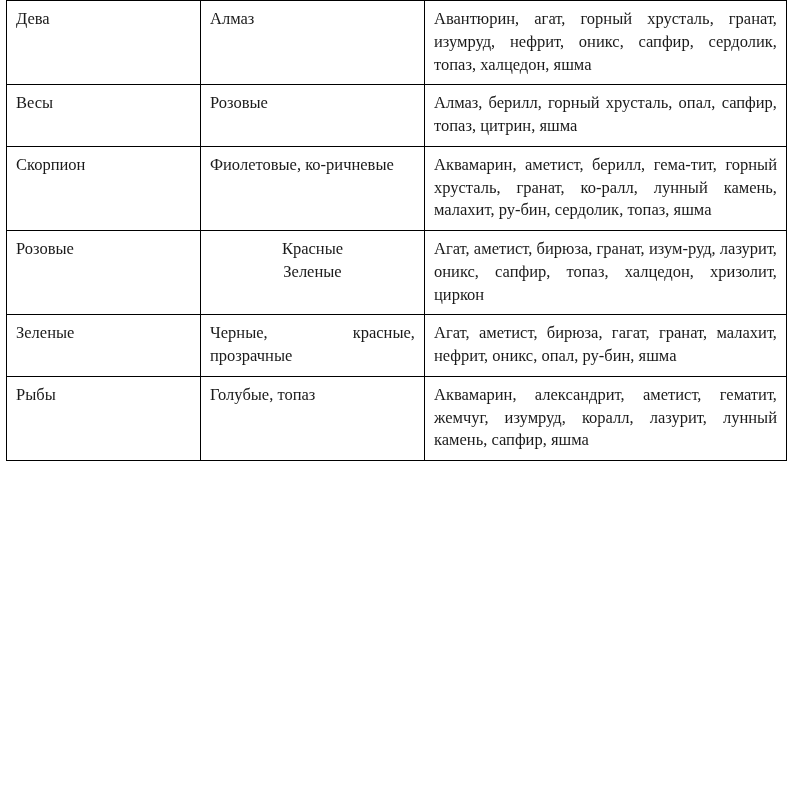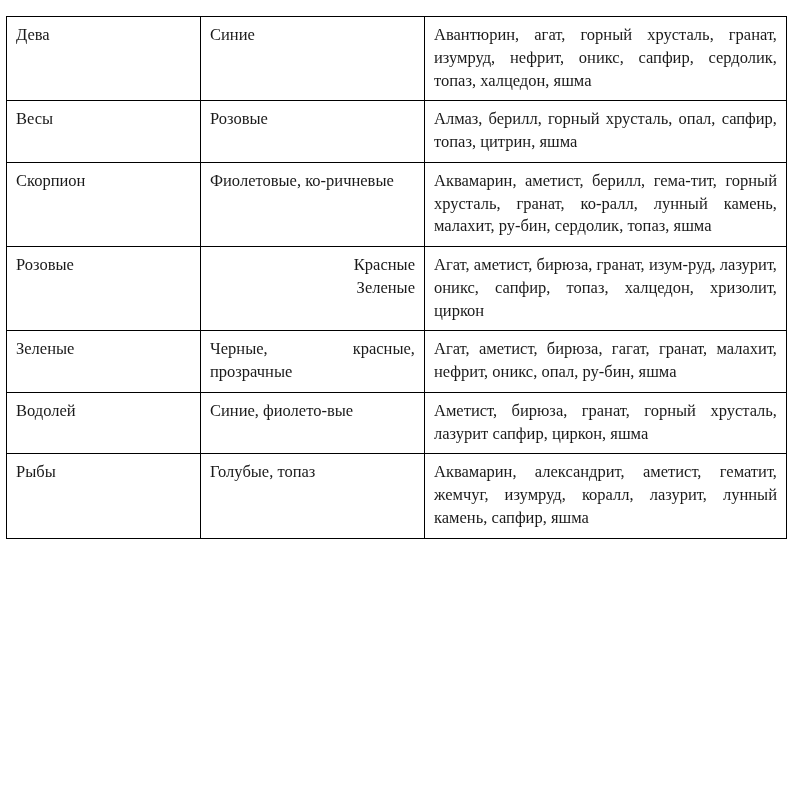--- a/index.html
+++ b/index.html
@@ -15,21 +15,21 @@
     overflow: hidden;
   }
   .page {
     width: 793px;
     height: 802px;
     position: relative;
     box-sizing: border-box;
   }
   table.zodiac-table {
     width: 781px;
-    margin: 16px auto;
+    margin: 0 auto;
     border-collapse: collapse;
     table-layout: fixed;
   }
   table.zodiac-table td {
     border: 1px solid #000000;
     vertical-align: top;
     padding: 7px 9px 8px 9px;
     font-size: 16.5px;
     line-height: 1.38;
     text-align: justify;
@@ -44,33 +44,33 @@
     width: 205px;
   }
   td.col-stones {
     width: auto;
   }
   .nowrap-left {
     text-align: left;
   }
   .line-block span {
     display: block;
-    text-align: right;
+    text-align: center;
   }
 </style>
 </head>
 <body>
 
 <div class="page">
   <table class="zodiac-table">
     <tbody>
 
       <tr>
         <td class="col-sign">Дева</td>
-        <td class="col-colors nowrap-left">Синие</td>
+        <td class="col-colors nowrap-left">Алмаз</td>
         <td class="col-stones">Авантюрин, агат, горный хрусталь, гранат, изумруд, нефрит, оникс, сапфир, сердолик, топаз, халцедон, яшма</td>
       </tr>
 
       <tr>
         <td class="col-sign">Весы</td>
         <td class="col-colors nowrap-left">Розовые</td>
         <td class="col-stones">Алмаз, берилл, горный хрусталь, опал, сапфир, топаз, цитрин, яшма</td>
       </tr>
 
       <tr>
@@ -87,25 +87,20 @@
         </td>
         <td class="col-stones">Агат, аметист, бирюза, гранат, изум-руд, лазурит, оникс, сапфир, топаз, халцедон, хризолит, циркон</td>
       </tr>
 
       <tr>
         <td class="col-sign">Зеленые</td>
         <td class="col-colors nowrap-left">Черные, красные, прозрачные</td>
         <td class="col-stones">Агат, аметист, бирюза, гагат, гранат, малахит, нефрит, оникс, опал, ру-бин, яшма</td>
       </tr>
 
-      <tr>
-        <td class="col-sign">Водолей</td>
-        <td class="col-colors">Синие, фиолето-вые</td>
-        <td class="col-stones">Аметист, бирюза, гранат, горный хрусталь, лазурит сапфир, циркон, яшма</td>
-      </tr>
 
       <tr>
         <td class="col-sign">Рыбы</td>
         <td class="col-colors nowrap-left">Голубые, топаз</td>
         <td class="col-stones">Аквамарин, александрит, аметист, гематит, жемчуг, изумруд, коралл, лазурит, лунный камень, сапфир, яшма</td>
       </tr>
 
     </tbody>
   </table>
 </div>

